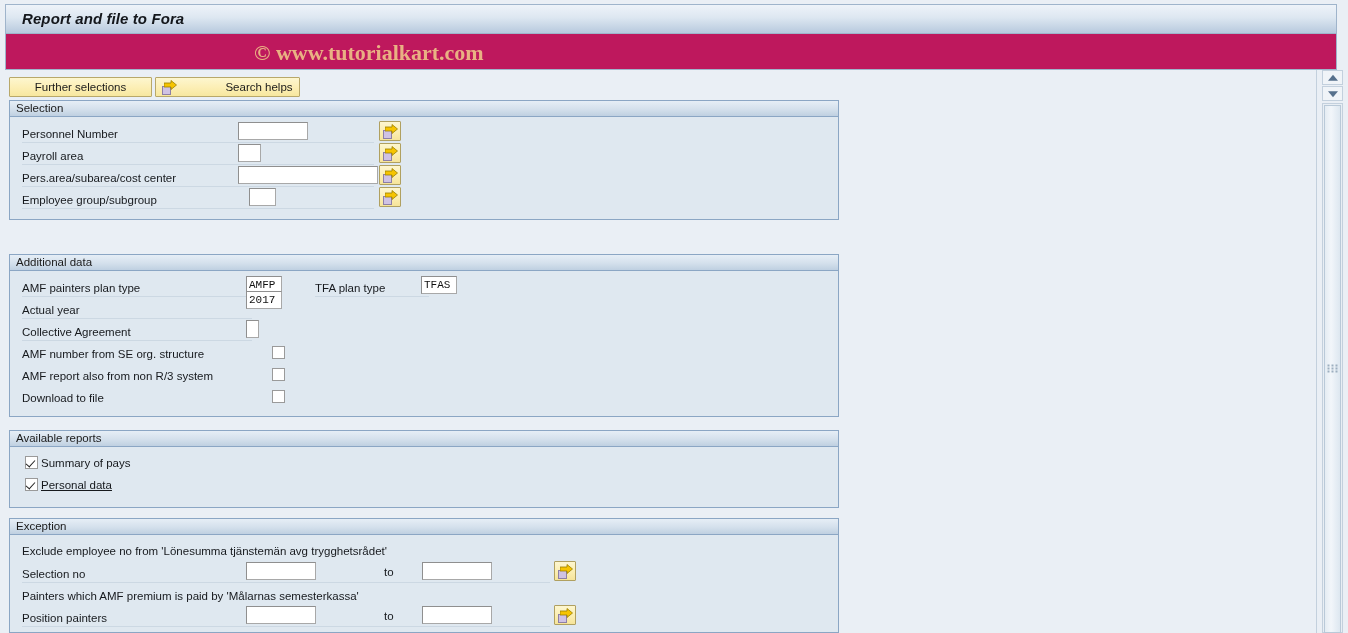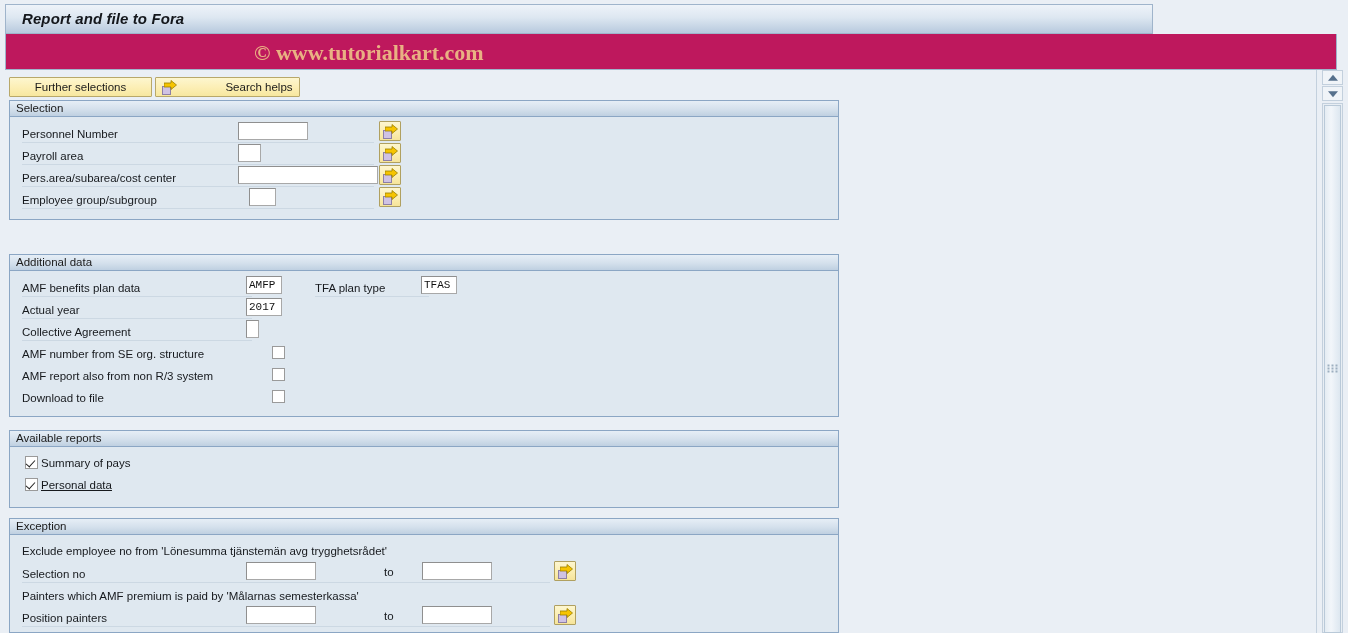--- a/index.html
+++ b/index.html
@@ -13,21 +13,21 @@
     width: 1348px;
     height: 633px;
     overflow: hidden;
     background: #eaeff5;
   }
 
   
   .titlebar {
     position: absolute;
     left: 5px; top: 4px;
-    width: 1148px; height: 30px;
+    width: 1332px; height: 30px;
     background: linear-gradient(to bottom, #eef3f9 0%, #dde7f1 45%, #b8cade 99%, #aec2d8 100%);
     border: 1px solid #9fb4cb;
     box-sizing: border-box;
   }
   .titlebar-text {
     position: absolute;
     left: 16px; top: 5px;
     font-size: 15px;
     font-weight: bold;
     font-style: italic;
@@ -337,31 +337,31 @@
         </span>
       </div>
 
     </div>
   </div>
 
   <div class="panel" style="left:9px; top:254px; width:830px; height:163px;">
     <div class="panel-header">Additional data</div>
     <div class="panel-body">
 
-      <div class="lbl" style="left:12px; top:10px;">AMF benefits plan data</div>
+      <div class="lbl" style="left:12px; top:10px;">AMF painters plan type</div>
       <div class="lbl-rule" style="left:12px; top:25px; width:230px;"></div>
       <input class="field mono" style="left: 236px; top: 5px; width: 36px;" value="AMFP">
 
       <div class="lbl" style="left:305px; top:10px;">TFA plan type</div>
       <div class="lbl-rule" style="left:305px; top:25px; width:114px;"></div>
       <input class="field mono" style="left: 411px; top: 5px; width: 36px;" value="TFAS">
 
       <div class="lbl" style="left:12px; top:32px;">Actual year</div>
       <div class="lbl-rule" style="left:12px; top:47px; width:230px;"></div>
-      <input class="field mono" style="left: 236px; top: 27px; width: 36px;" value="2017">
+      <input class="field mono" style="left: 236px; top: 20px; width: 36px;" value="2017">
 
       <div class="lbl" style="left:12px; top:54px;">Collective Agreement</div>
       <div class="lbl-rule" style="left:12px; top:69px; width:230px;"></div>
       <input class="field" style="left: 236px; top: 49px; width: 13px;" value="">
 
       <div class="lbl" style="left:12px; top:76px;">AMF number from SE org. structure</div>
       <div class="cb" style="left:262px; top:75px;"></div>
 
       <div class="lbl" style="left:12px; top:98px;">AMF report also from non R/3 system</div>
       <div class="cb" style="left:262px; top:97px;"></div>

